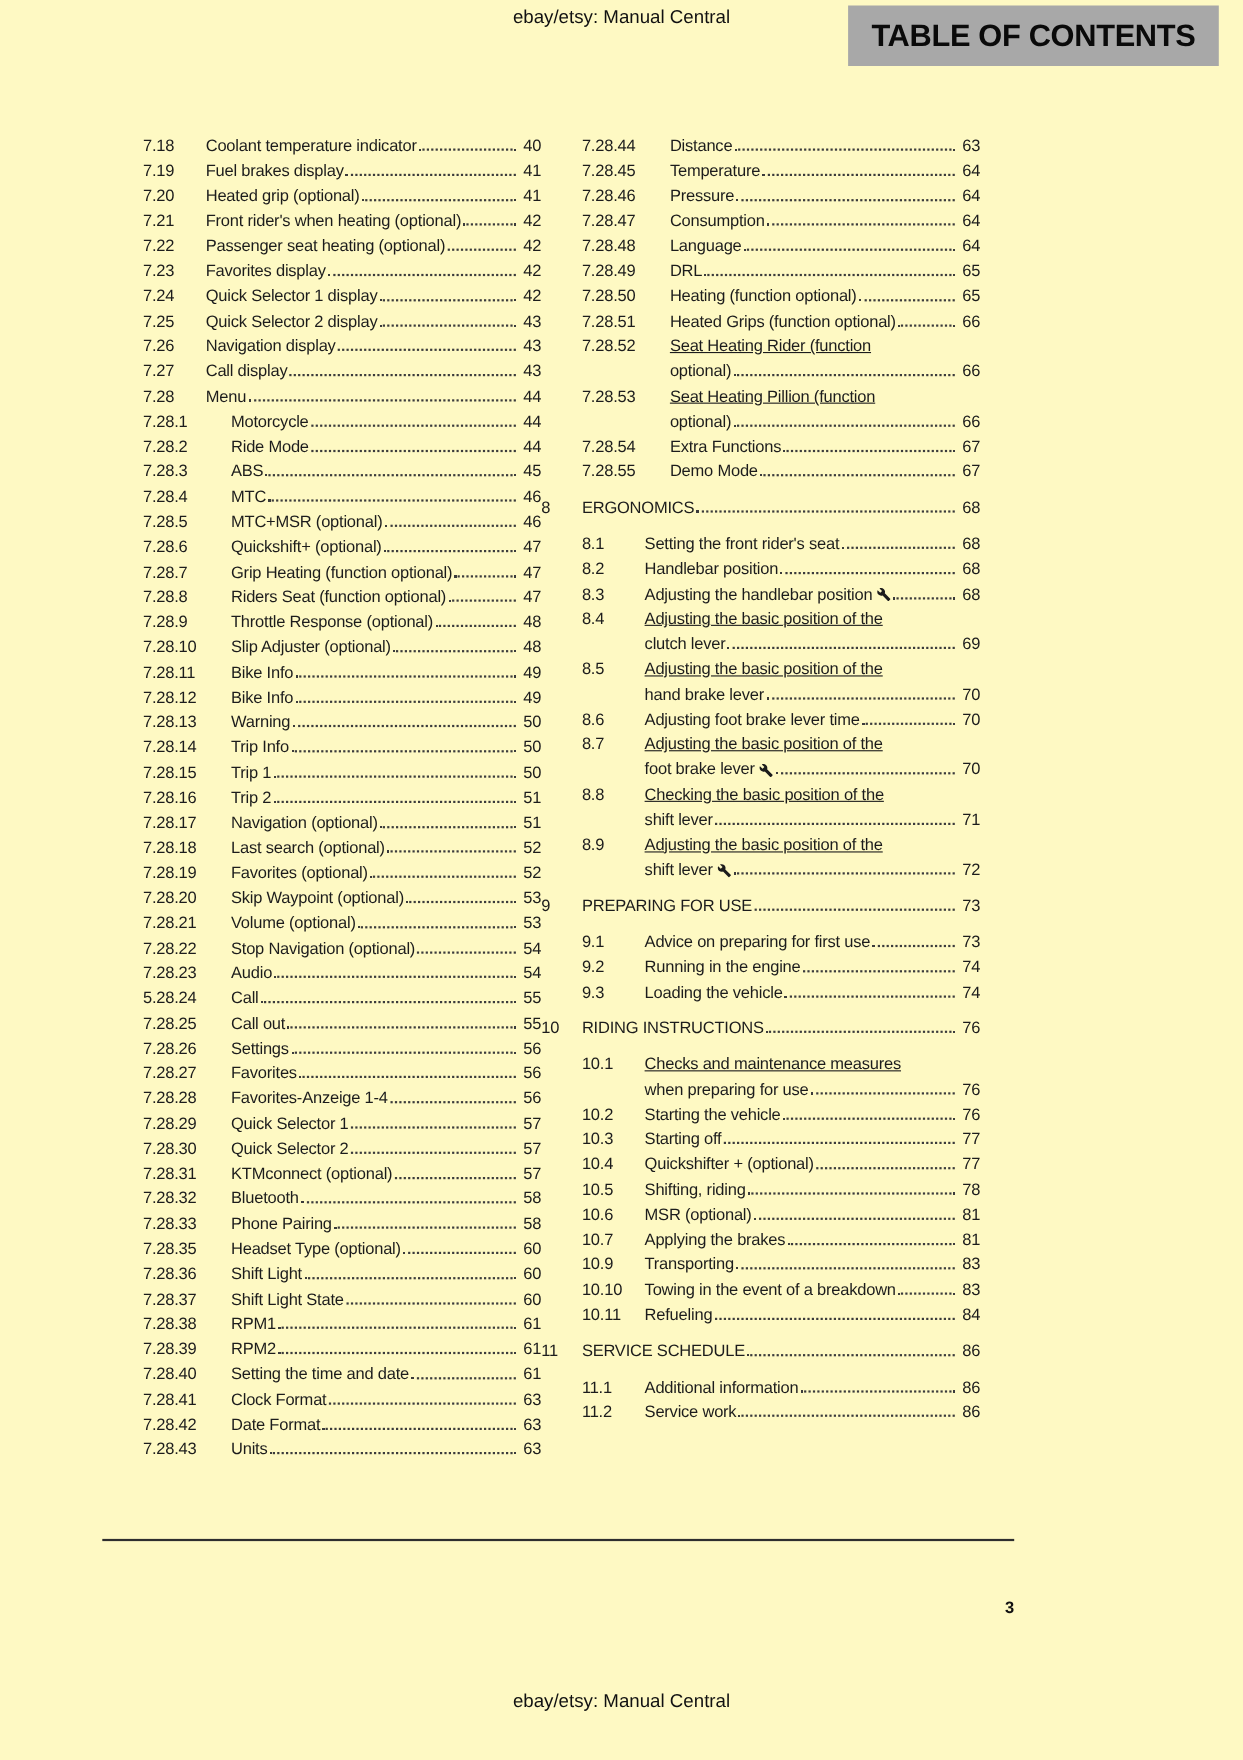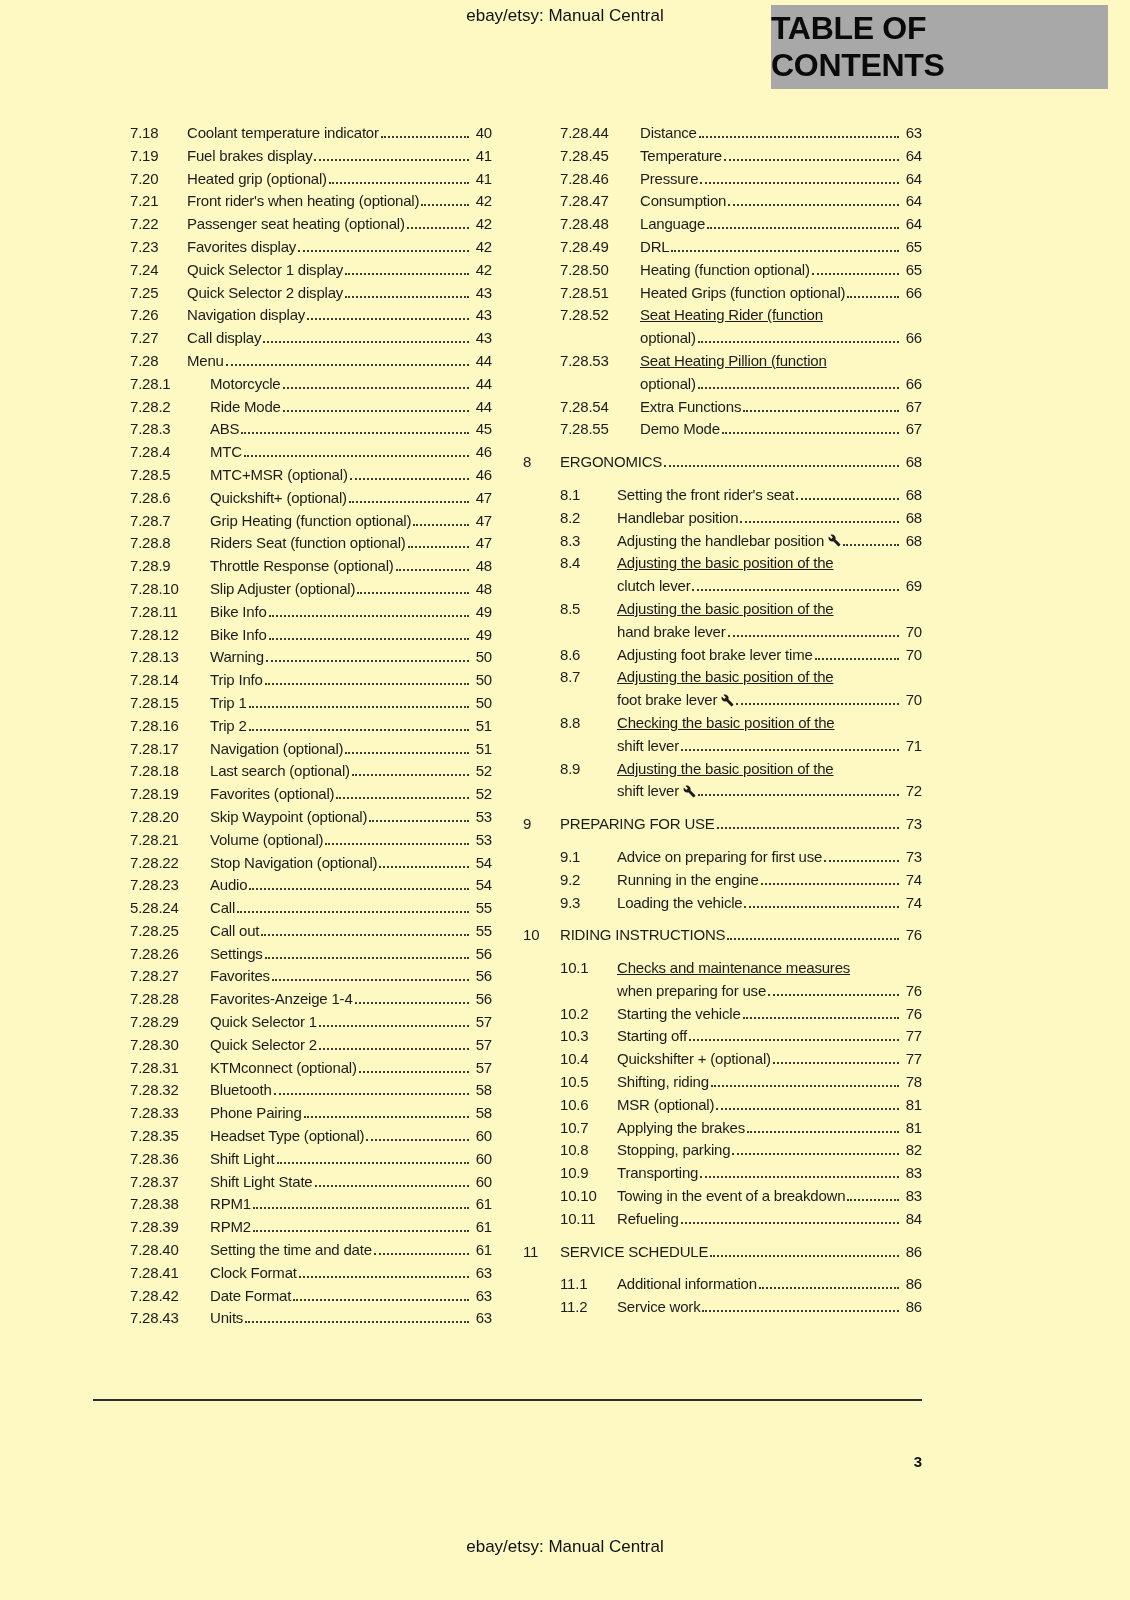--- a/index.html
+++ b/index.html
@@ -16,36 +16,35 @@
     position: absolute;
     top: 6px; left: 0;
     width: 100%;
     text-align: center;
     font-size: 17px;
     color: #111111;
   }
   .toc-banner {
     position: absolute;
     top: 5px; left: 771px;
-    width: 337px; height: 84px;
+    width: 337px; height: 55px;
     background: #a8a8a8;
     display: flex;
     align-items: center;
     justify-content: center;
-    font-size: 32px;
+    font-size: 28px;
     font-weight: 700;
     color: #0a0a0a;
     letter-spacing: -0.3px;
   }
   .columns {
     position: absolute;
     top: 122px; left: 93px;
     width: 829px;
     display: flex;
-    gap: 31px;
   }
   .col { width: 399px; }
   .toc-entry {
     display: flex;
     font-size: 15px;
     line-height: 22.8px;
     letter-spacing: -0.2px;
   }
   .level-2, .level-3 { margin-left: 37px; }
   .level-1 { margin: 10px 0; }
@@ -982,30 +981,20 @@
           <span class="num">10.7</span>
           <span class="entry-body">
             <span class="last-line">
               <span class="title">Applying the brakes</span>
               <span class="leader"></span>
               <span class="page-num">81</span>
             </span>
           </span>
         </div>
         <div class="toc-entry level-2">
-          <span class="num">10.8</span>
-          <span class="entry-body">
-            <span class="last-line">
-              <span class="title">Stopping, parking</span>
-              <span class="leader"></span>
-              <span class="page-num">82</span>
-            </span>
-          </span>
-        </div>
-        <div class="toc-entry level-2">
           <span class="num">10.9</span>
           <span class="entry-body">
             <span class="last-line">
               <span class="title">Transporting</span>
               <span class="leader"></span>
               <span class="page-num">83</span>
             </span>
           </span>
         </div>
         <div class="toc-entry level-2">

